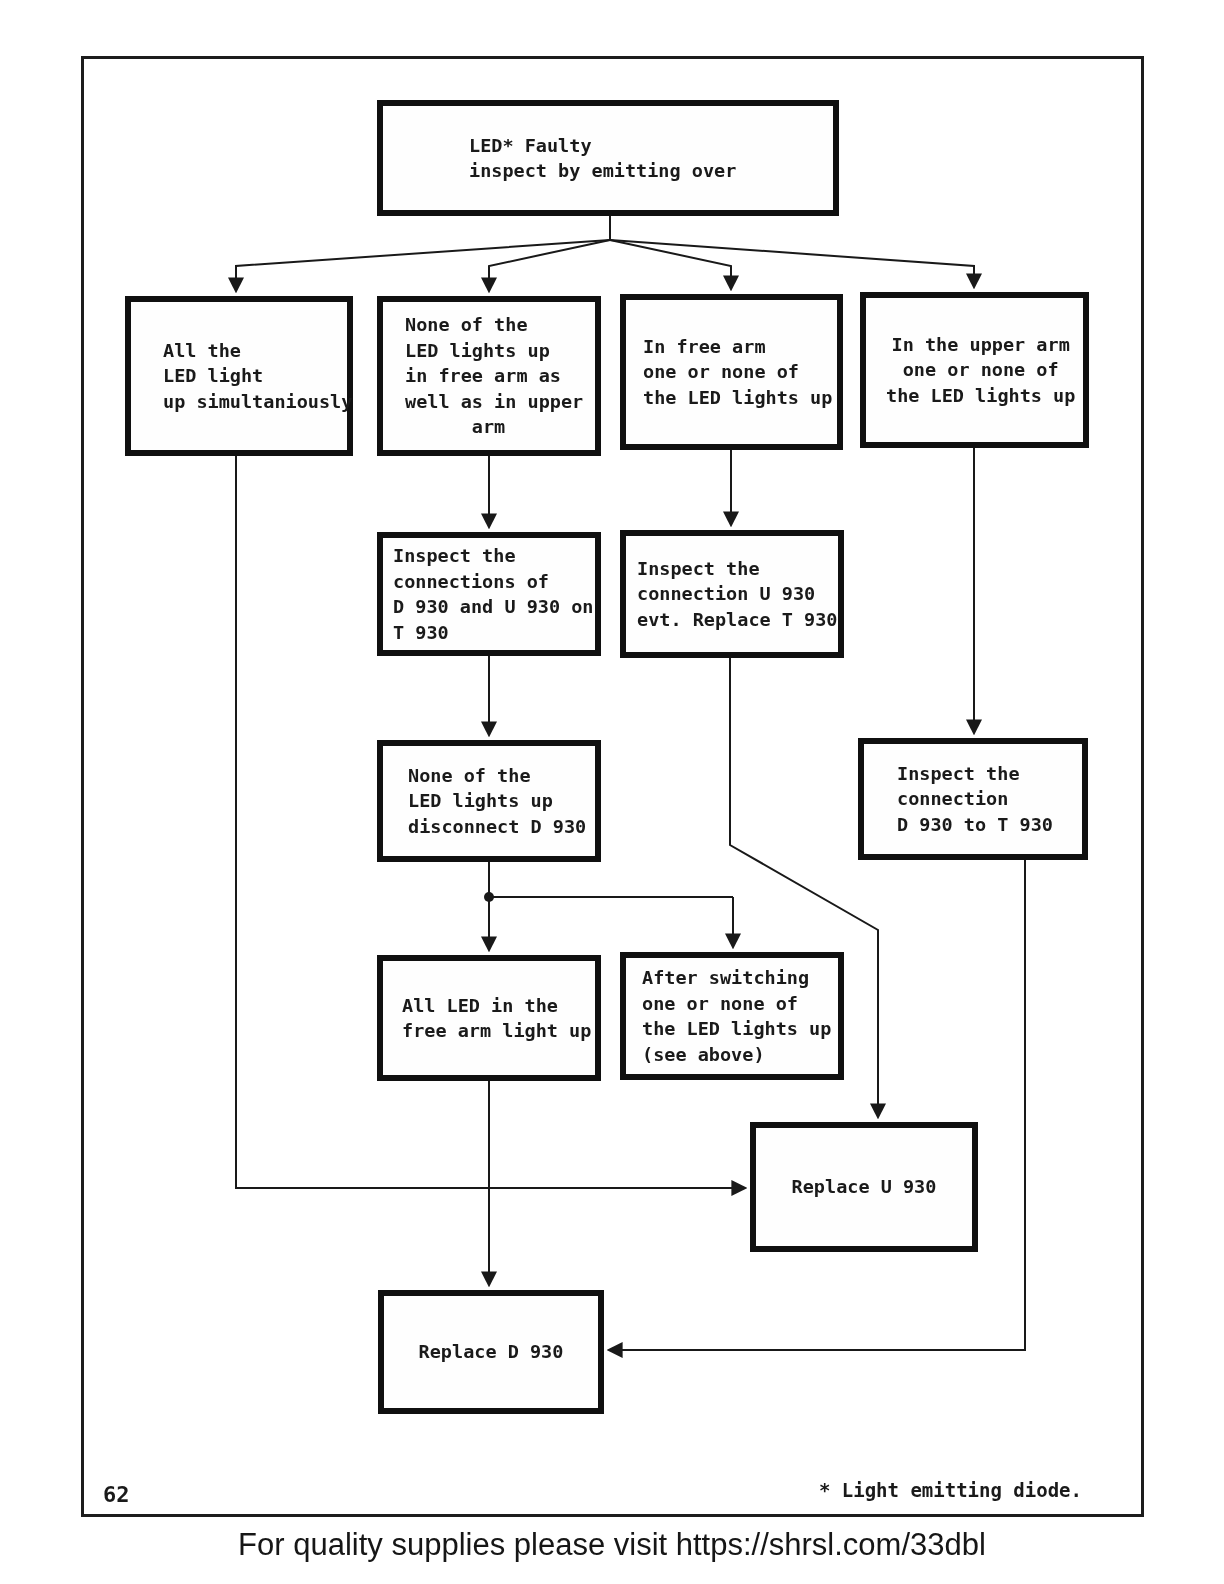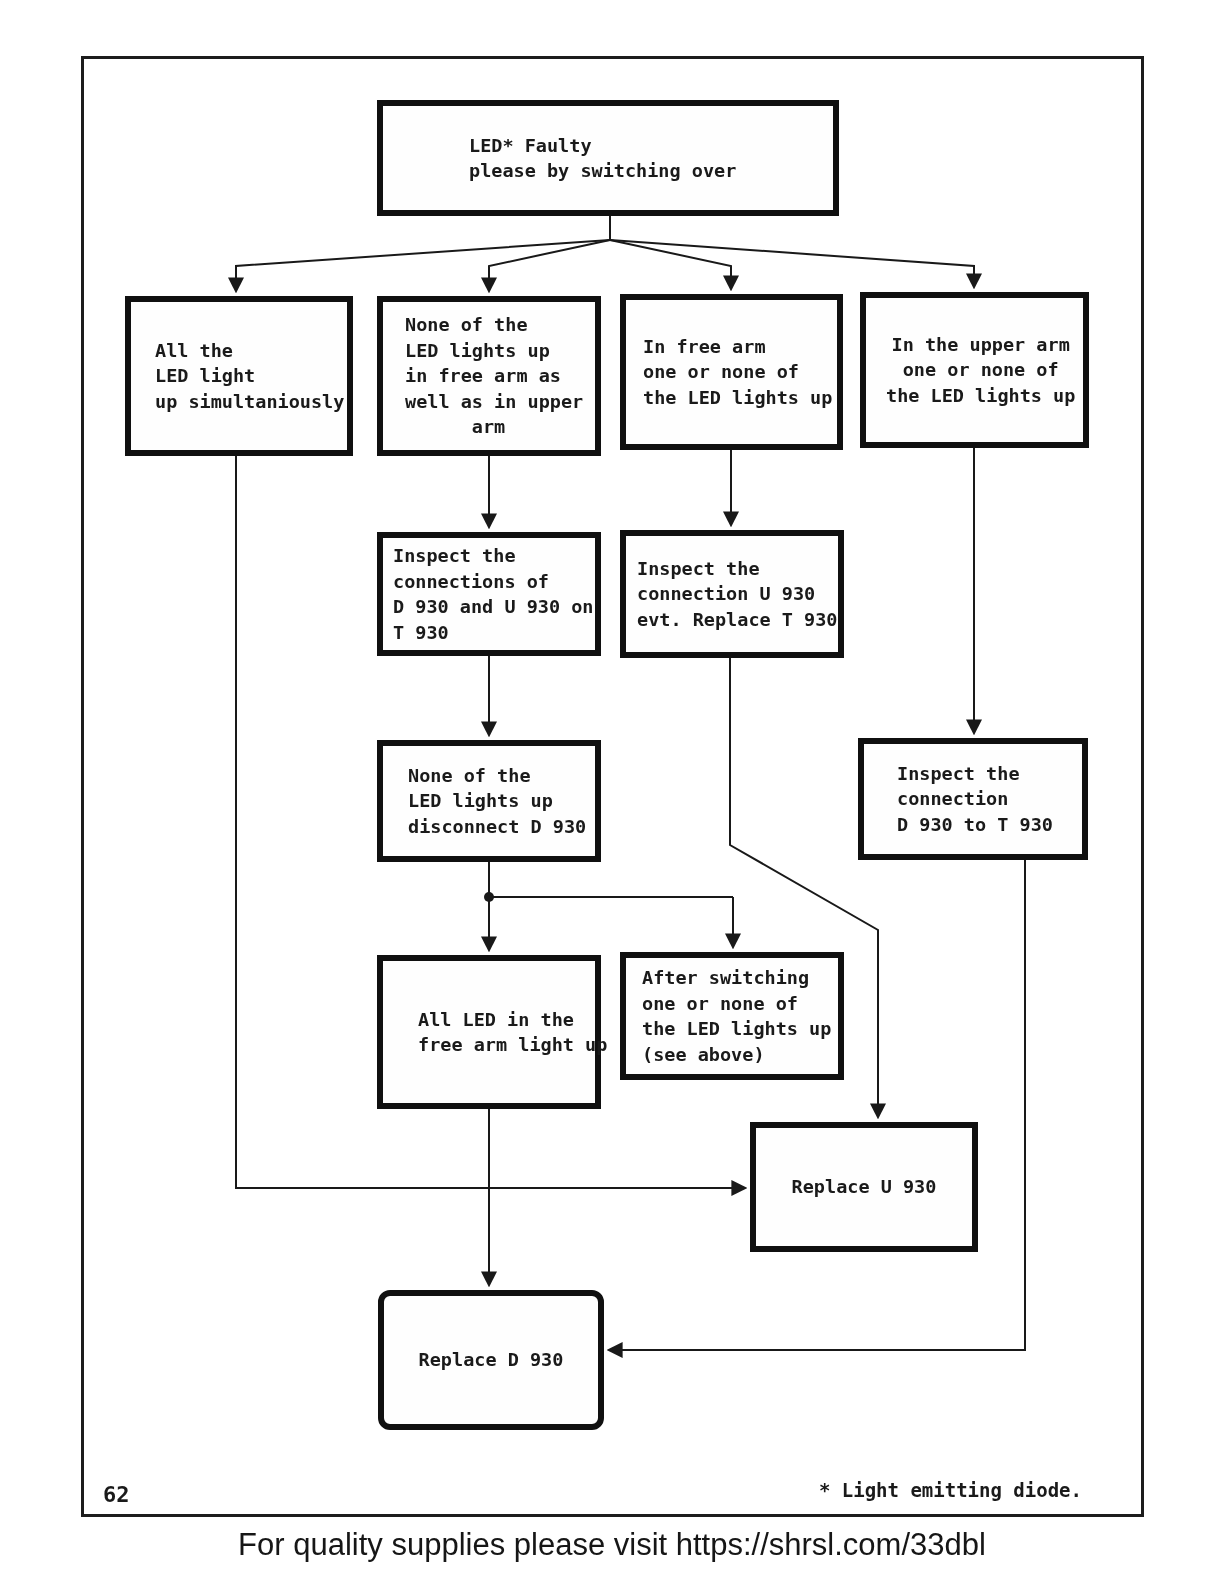--- a/index.html
+++ b/index.html
@@ -17,32 +17,32 @@
   .node {
     position:absolute; box-sizing:border-box;
     background:#fefefe; border:6px solid #101010;
     display:flex; align-items:center;
     color:#1a1a1a; font-weight:bold; font-size:18.5px; line-height:25.5px;
   }
   .node .txt { white-space:pre; display:block; }
   .node.centered { justify-content:center; text-align:left; }
 
   #n-start { left:377px; top:100px;  width:462px; height:116px; padding-left:86px; }
-  #n-b1    { left:125px; top:296px;  width:228px; height:160px; padding-left:24px; }
+  #n-b1    { left:125px; top:296px;  width:228px; height:160px; padding-left:32px; }
   #n-b2    { left:377px; top:296px;  width:224px; height:160px; padding-left:22px; }
   #n-b3    { left:620px; top:294px;  width:223px; height:156px; padding-left:17px; }
   #n-b4    { left:860px; top:292px;  width:229px; height:156px; padding-left:20px;text-align:center; }
   #n-b5    { left:377px; top:532px;  width:224px; height:124px; padding-left:10px; }
   #n-b6    { left:620px; top:530px;  width:224px; height:128px; padding-left:11px; }
   #n-b7    { left:377px; top:740px;  width:224px; height:122px; padding-left:25px; }
   #n-b8    { left:858px; top:738px;  width:230px; height:122px; padding-left:33px; }
-  #n-b9    { left:377px; top:955px;  width:224px; height:154px; padding-left:35px; }
+  #n-b9    { left:377px; top:955px;  width:224px; height:126px; padding-left:19px; }
   #n-b10   { left:620px; top:952px;  width:224px; height:128px; padding-left:16px; }
   #n-b11   { left:750px; top:1122px; width:228px; height:130px; }
-  #n-b12   { left:378px; top:1290px; width:226px; height:140px;border-radius:12px; }
+  #n-b12   { left:378px; top:1290px; width:226px; height:124px; }
 
   .page-number {
     position:absolute; left:103px; top:1482px;
     font-weight:bold; font-size:22px; color:#1a1a1a;
   }
   .footnote {
     position:absolute; right:142px; top:1479px;
     font-weight:bold; font-size:19px; color:#1a1a1a; white-space:pre;
   }
   .footer {
@@ -79,21 +79,21 @@
     <path class="edge" d="M489 897 L489 950" marker-end="url(#ah)"></path>
     <path class="edge" d="M733 897 L733 947" marker-end="url(#ah)"></path>
     <path class="edge" d="M236 456 L236 1188 L745 1188" marker-end="url(#ah)"></path>
     <path class="edge" d="M489 1081 L489 1285" marker-end="url(#ah)"></path>
     <path class="edge" d="M1025 860 L1025 1350 L609 1350" marker-end="url(#ah)"></path>
     <circle cx="489" cy="897" r="5" fill="#191919"></circle>
   </svg>
 
   <div class="node" id="n-start">
     <span class="txt">LED* Faulty
-please by switching over</span>
+inspect by emitting over</span>
   </div>
 
   <div class="node" id="n-b1">
     <span class="txt">All the
 LED light
 up simultaniously</span>
   </div>
 
   <div class="node" id="n-b2">
     <span class="txt">None of the

